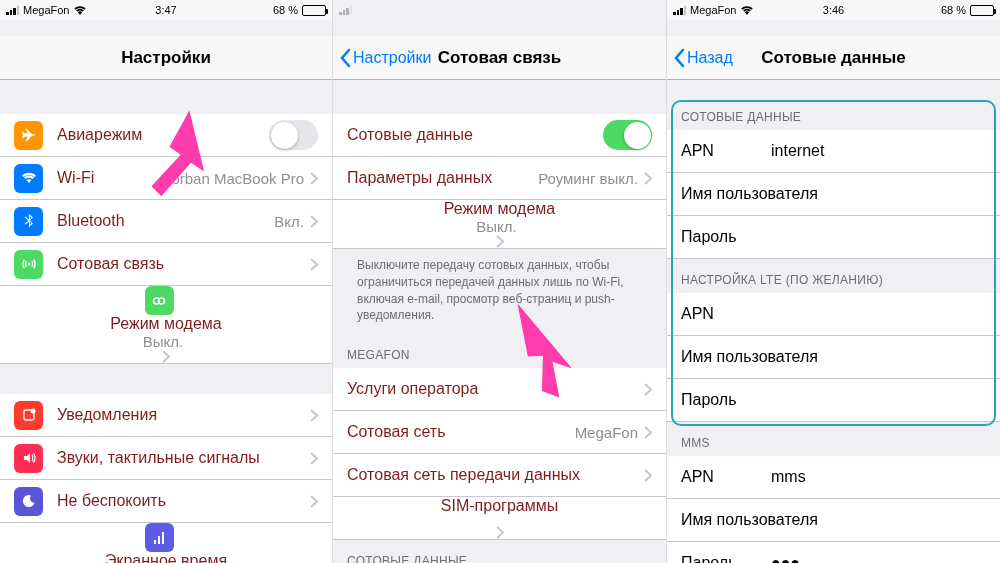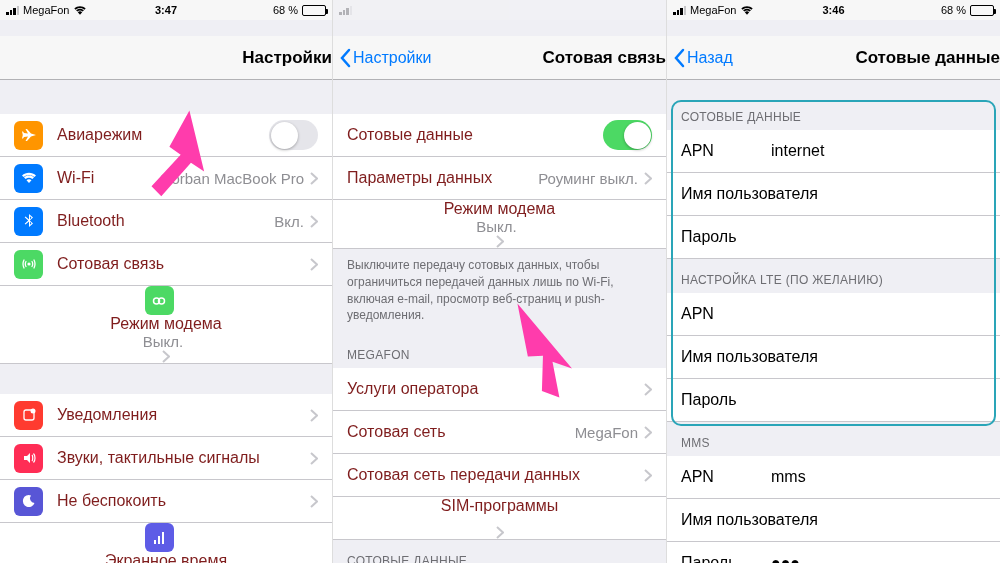--- a/index.html
+++ b/index.html
@@ -30,42 +30,42 @@
     display: flex;
     align-items: center;
     justify-content: space-between;
     padding: 0 6px;
     font-size: 11px;
     font-weight: 500;
     color: #000;
     background: #f7f7f7;
   }
   .status .left, .status .right { display: flex; align-items: center; gap: 4px; }
-  .status .time { position:absolute; left:50%; transform:translateX(-50%); font-weight:700; }
+  .status .time { position:absolute; left:50%; transform:translateX(-50%); font-weight:400; }
   .sigbars { display:inline-flex; align-items:flex-end; gap:1px; height:10px; }
   .sigbars span { width:2.5px; background:#000; display:inline-block; }
   .sigbars span:nth-child(1){height:3px}
   .sigbars span:nth-child(2){height:5px}
   .sigbars span:nth-child(3){height:7px}
   .sigbars span:nth-child(4){height:9px;background:#c5c5c7}
   .wifi-ic { width:14px; height:10px; }
   .batt {
     width: 24px; height: 11px; border: 1px solid #000; border-radius: 2px;
     position: relative; display:inline-block;
   }
   .batt::after {
     content:""; position:absolute; right:-3px; top:3px; width:2px; height:5px;
     background:#000; border-radius:0 1px 1px 0;
   }
   .batt .fill { height:100%; background:#ffcc00; border-radius:1px; }
 
   
   .nav {
     height: 44px;
-    display:flex; align-items:center; justify-content:flex-end;
+    display:flex; align-items:center; justify-content:center;
     position:relative;
     background:#f7f7f7;
     border-bottom:1px solid #b2b2b5;
     font-size: 17px;
     font-weight: 600;
   }
   .nav .back {
     position:absolute; left:6px; top:0; height:44px;
     display:flex; align-items:center; color:#007aff; font-weight:400;
     font-size: 16px;
@@ -74,21 +74,21 @@
 
   
   .group { background:#fff; }
   .group-header {
     font-size: 12px; color:#6d6d72; text-transform: uppercase;
     padding: 14px 14px 6px; letter-spacing: 0.3px;
     background:#efeff4;
   }
   .group-footer {
     font-size: 12px; color:#6d6d72;
-    padding: 8px 14px 10px; line-height:1.4;
+    padding: 8px 24px 10px; line-height:1.4;
     background:#efeff4;
   }
   .row {
     display:flex; align-items:center;
     min-height: 43px;
     padding: 0 14px;
     border-bottom: 0.5px solid #c8c7cc;
     background:#fff;
     font-size: 16px;
   }

